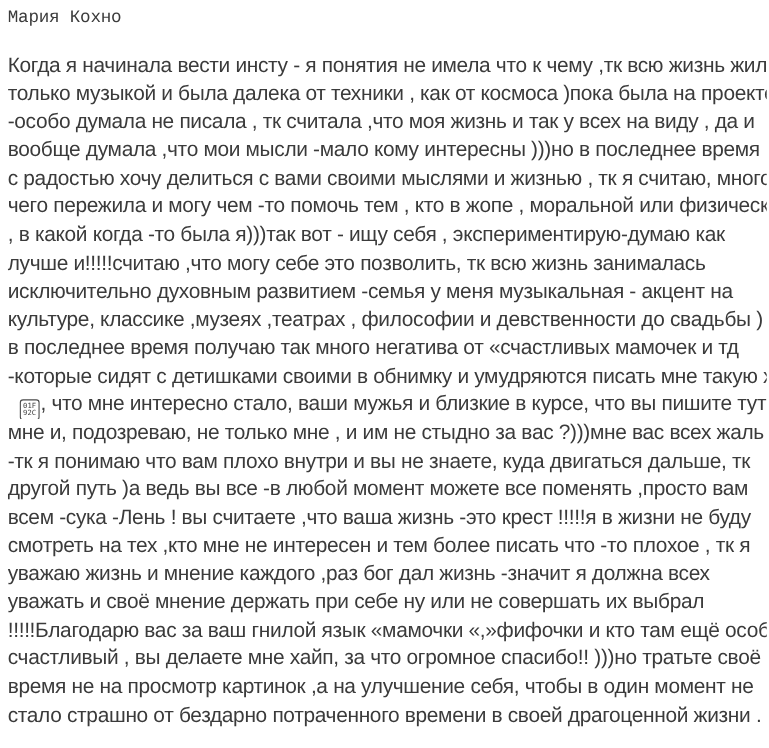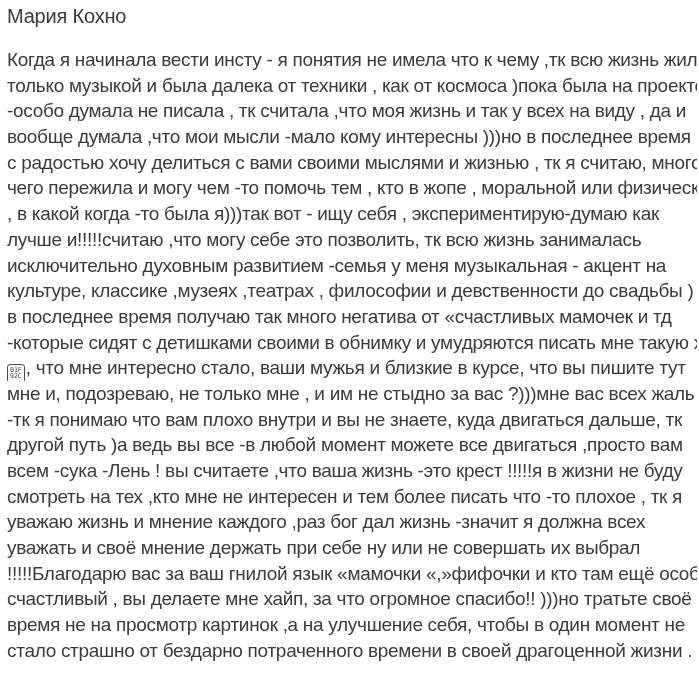--- a/index.html
+++ b/index.html
@@ -11,25 +11,26 @@
     width: 699px;
     height: 680px;
     overflow: hidden;
     font-family: "Liberation Sans", sans-serif;
     color: #3b3b3b;
   }
   .page {
     padding: 4px 2px 0 7px;
   }
   .page-title {
-    font-size: 20px;
+    font-size: 16px;
     line-height: 24px;
     font-weight: 400;
     letter-spacing: -0.2px;
     white-space: pre;
+    font-family: Liberation Mono, monospace;
   }
   .post-body {
     margin-top: 19px;
     font-size: 19px;
     font-weight: 400;
     letter-spacing: -0.3px;
     overflow: hidden;
   }
   .line {
     height: 25.7px;
@@ -38,21 +39,21 @@
     overflow: hidden;
   }
   .tofu {
     display: inline-block;
     box-sizing: border-box;
     min-width: 17px;
     height: 19px;
     border: 1px solid #4a4a4a;
     border-radius: 3px;
     padding: 2px 2px 1px 2px;
-    margin: 0 1px 0 0;
+    margin: 0 1px 0 11px;
     vertical-align: -4px;
     text-align: center;
   }
   .tofu .row {
     display: block;
     font-family: "DejaVu Sans Mono", monospace;
     font-size: 6.5px;
     line-height: 6.5px;
     letter-spacing: 0;
     color: #3b3b3b;
@@ -72,21 +73,21 @@
       <div class="line">чего пережила и могу чем -то помочь тем , кто в жопе , моральной или физической</div>
       <div class="line">, в какой когда -то была я)))так вот - ищу себя , экспериментирую-думаю как</div>
       <div class="line">лучше и!!!!!считаю ,что могу себе это позволить, тк всю жизнь занималась</div>
       <div class="line">исключительно духовным развитием -семья у меня музыкальная - акцент на</div>
       <div class="line">культуре, классике ,музеях ,театрах , философии и девственности до свадьбы ) а я</div>
       <div class="line">в последнее время получаю так много негатива от «счастливых мамочек и тд</div>
       <div class="line">-которые сидят с детишками своими в обнимку и умудряются писать мне такую х</div>
       <div class="line"><span class="tofu"><span class="row">01F</span><span class="row">92C</span></span>, что мне интересно стало, ваши мужья и близкие в курсе, что вы пишите тут</div>
       <div class="line">мне и, подозреваю, не только мне , и им не стыдно за вас ?)))мне вас всех жаль</div>
       <div class="line">-тк я понимаю что вам плохо внутри и вы не знаете, куда двигаться дальше, тк</div>
-      <div class="line">другой путь )а ведь вы все -в любой момент можете все двигаться ,просто вам</div>
+      <div class="line">другой путь )а ведь вы все -в любой момент можете все поменять ,просто вам</div>
       <div class="line">всем -сука -Лень ! вы считаете ,что ваша жизнь -это крест !!!!!я в жизни не буду</div>
       <div class="line">смотреть на тех ,кто мне не интересен и тем более писать что -то плохое , тк я</div>
       <div class="line">уважаю жизнь и мнение каждого ,раз бог дал жизнь -значит я должна всех</div>
       <div class="line">уважать и своё мнение держать при себе ну или не совершать их выбрал</div>
       <div class="line">!!!!!Благодарю вас за ваш гнилой язык «мамочки «,»фифочки и кто там ещё особо</div>
       <div class="line">счастливый , вы делаете мне хайп, за что огромное спасибо!! )))но тратьте своё</div>
       <div class="line">время не на просмотр картинок ,а на улучшение себя, чтобы в один момент не</div>
       <div class="line">стало страшно от бездарно потраченного времени в своей драгоценной жизни .</div>
     </div>
 </div>

